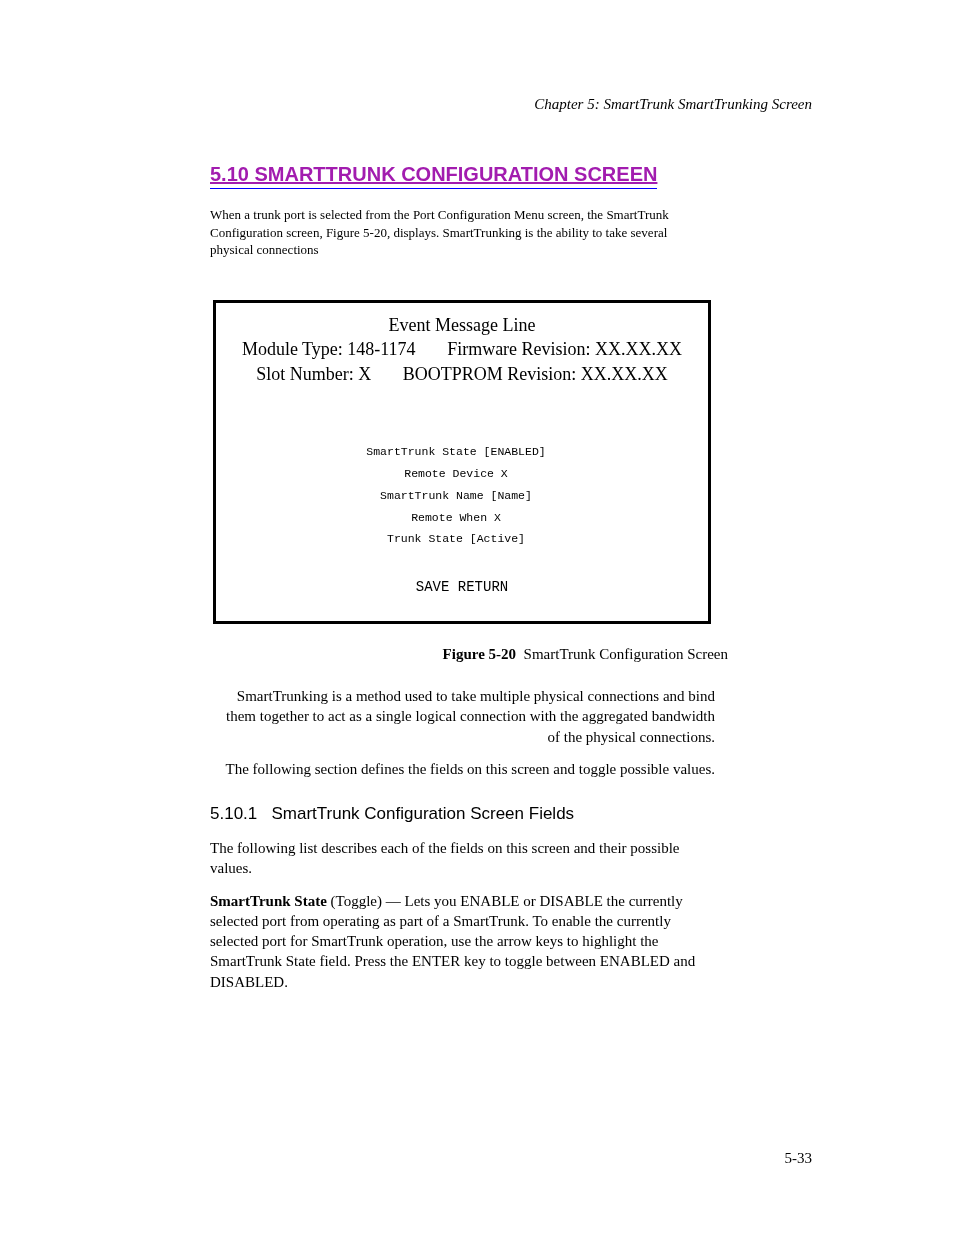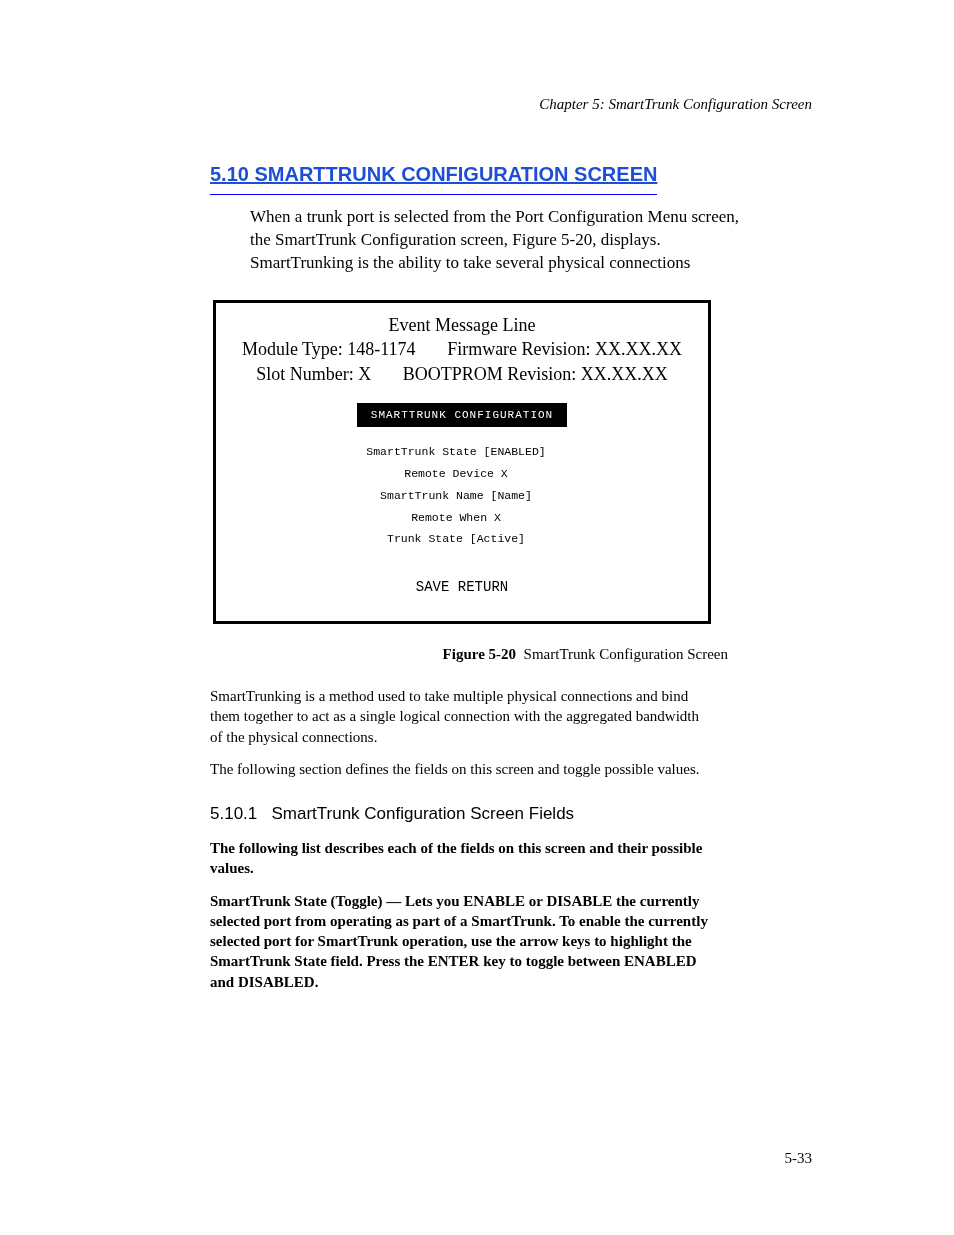--- a/index.html
+++ b/index.html
@@ -23,33 +23,32 @@
     font-size: 15px;
     font-style: italic;
   }
   .section-anchor {
     position: absolute;
     top: 163px;
     left: 210px;
     font-size: 20px;
     font-family: Arial, Helvetica, sans-serif;
     font-weight: bold;
-    color: #1d4ed8;
+    color: #a21caf;
     text-decoration: underline;
     border-bottom: 1px solid #0000ff;
-    padding-bottom: 8px;
+    padding-bottom: 2px;
   }
   .body1 {
     position: absolute;
     top: 206px;
     left: 210px;
     width: 502px;
-    font-size: 17px;
-    line-height: 1.35;
-    margin-left: 40px;
+    font-size: 13px;
+    line-height: 1.35;
   }
   .figure-box {
     position: absolute;
     top: 300px;
     left: 213px;
     width: 498px;
     height: 324px;
     border: 3px solid #000;
     box-sizing: border-box;
     overflow: hidden;
@@ -108,71 +107,69 @@
     font-size: 15px;
   }
   .body2 {
     position: absolute;
     top: 686px;
     left: 210px;
     width: 505px;
     font-size: 15px;
     line-height: 1.35;
   }
-  .body2 p { margin: 0 0 12px 0; }
+  .body2 p { margin: 0 0 12px 0; text-align: right; }
   .subhead {
     position: absolute;
     top: 804px;
     left: 210px;
     font-family: Arial, Helvetica, sans-serif;
     font-weight: normal;
     font-size: 17px;
   }
   .body3 {
     position: absolute;
     top: 838px;
     left: 210px;
     width: 505px;
     font-size: 15px;
     line-height: 1.35;
-    font-weight: bold;
   }
   .body3 p { margin: 0 0 12px 0; }
   .page-number {
     position: absolute;
     bottom: 68px;
     right: 142px;
     font-size: 15px;
   }
 </style>
 </head>
 <body>
 
 <div class="page">
 
-  <div class="right-header">Chapter 5:  SmartTrunk Configuration Screen</div>
+  <div class="right-header">Chapter 5:  SmartTrunk SmartTrunking Screen</div>
 
   <div class="section-anchor">5.10  SMARTTRUNK CONFIGURATION SCREEN</div>
 
   <div class="body1">When a trunk port is selected from the Port Configuration Menu screen, the SmartTrunk Configuration screen, Figure 5-20, displays. SmartTrunking is the ability to take several physical connections</div>
 
   <div class="figure-box">
     <div class="fig-inner-top">
       <div class="line">Event Message Line</div>
       <div class="line">
         <span>Module Type:  148-1174</span>&nbsp;&nbsp;&nbsp;&nbsp;&nbsp;&nbsp;
         <span>Firmware Revision:  XX.XX.XX</span>
       </div>
       <div class="line">
         <span>Slot Number:  X</span>&nbsp;&nbsp;&nbsp;&nbsp;&nbsp;&nbsp;
         <span>BOOTPROM Revision:  XX.XX.XX</span>
       </div>
     </div>
 
-    <div class="fig-blackbar">SMARTTRUNK CONFIGURATION</div>
 
     <div class="fig-fields">
       <div>SmartTrunk State   [ENABLED]</div>
       <div>Remote Device   X</div>
       <div>SmartTrunk Name   [Name]</div>
       <div>Remote When   X</div>
       <div>Trunk State   [Active]</div>
     </div>
 
     <div class="fig-actions">SAVE         RETURN</div>

